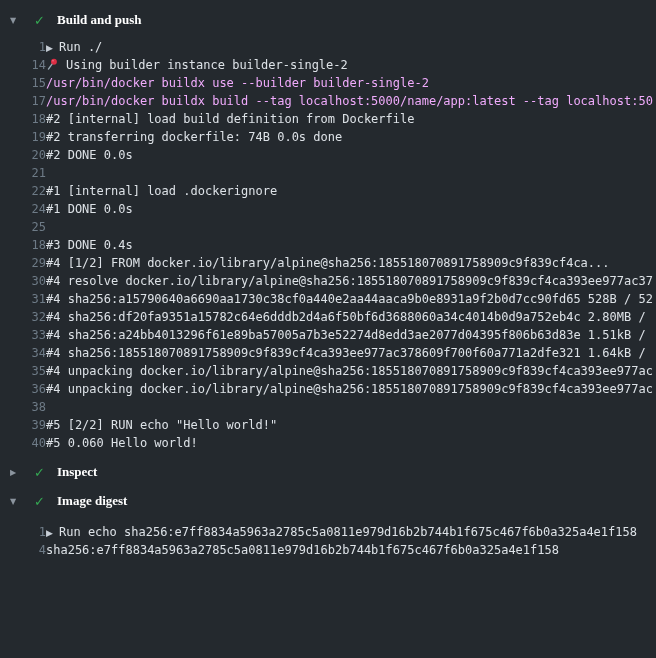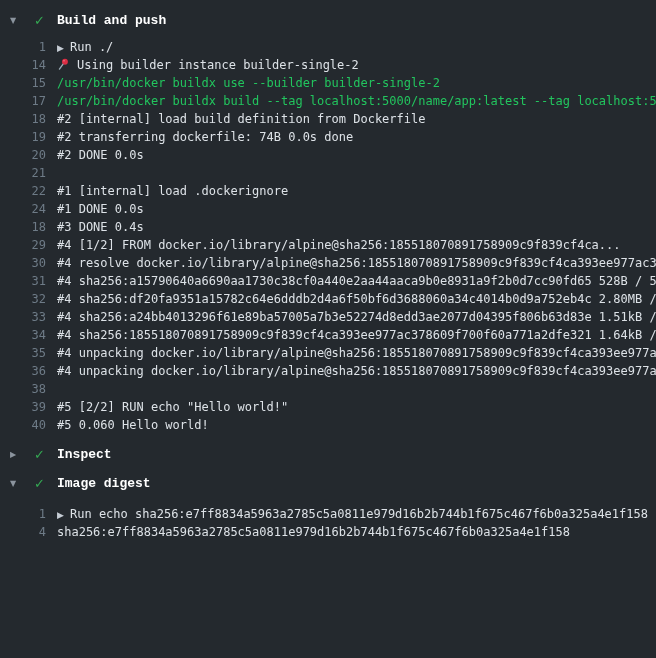--- a/index.html
+++ b/index.html
@@ -39,21 +39,21 @@
     width: 13px;
     flex: none;
     margin-right: 10px;
     color: #34a853;
     font-size: 13px;
     font-weight: bold;
     font-family: "DejaVu Sans", sans-serif;
   }
   .step-title {
     color: #ffffff;
-    font-family: Liberation Mono, monospace;
+    font-family: Liberation Serif, serif;
     font-size: 13px;
     font-weight: 700;
   }
   .lines { margin-top: 6px; }
   .lines.imgd { margin-top: 10px; }
   .sec-inspect { margin-top: 8px; }
   .sec-imgd { margin-top: 5px; }
   .row {
     display: flex;
     height: 18px;
@@ -62,26 +62,25 @@
   }
   .ln {
     width: 46px;
     flex: none;
     text-align: right;
     color: #6e7b87;
     text-decoration: none;
     cursor: pointer;
   }
   .t {
-    margin-left: 11px;
     color: #dde2e7;
     overflow: hidden;
     flex: 1;
   }
-  .t.cmd { color: #22c55e; }
+  .t.cmd { color: #f0abfc; }
   .ricon {
     display: inline-block;
     width: 20px;
   }
   .ricon.arrow {
     width: 13px;
     color: #c6cdd5;
     font-size: 9px;
     font-family: "DejaVu Sans", sans-serif;
   }
@@ -106,20 +105,21 @@
                 <circle cx="8.6" cy="3.4" r="1" fill="#f4798b"></circle>
               </svg></span>Using builder instance builder-single-2</span></div>
         <div class="row"><a class="ln">15</a><span class="t cmd">/usr/bin/docker buildx use --builder builder-single-2</span></div>
         <div class="row"><a class="ln">17</a><span class="t cmd">/usr/bin/docker buildx build --tag localhost:5000/name/app:latest --tag localhost:50</span></div>
         <div class="row"><a class="ln">18</a><span class="t">#2 [internal] load build definition from Dockerfile</span></div>
         <div class="row"><a class="ln">19</a><span class="t">#2 transferring dockerfile: 74B 0.0s done</span></div>
         <div class="row"><a class="ln">20</a><span class="t">#2 DONE 0.0s</span></div>
         <div class="row"><a class="ln">21</a><span class="t"></span></div>
         <div class="row"><a class="ln">22</a><span class="t">#1 [internal] load .dockerignore</span></div>
         <div class="row"><a class="ln">24</a><span class="t">#1 DONE 0.0s</span></div>
+        <div class="row"><a class="ln">25</a><span class="t"></span></div>
         <div class="row"><a class="ln">18</a><span class="t">#3 DONE 0.4s</span></div>
         <div class="row"><a class="ln">29</a><span class="t">#4 [1/2] FROM docker.io/library/alpine@sha256:185518070891758909c9f839cf4ca...</span></div>
         <div class="row"><a class="ln">30</a><span class="t">#4 resolve docker.io/library/alpine@sha256:185518070891758909c9f839cf4ca393ee977ac37</span></div>
         <div class="row"><a class="ln">31</a><span class="t">#4 sha256:a15790640a6690aa1730c38cf0a440e2aa44aaca9b0e8931a9f2b0d7cc90fd65 528B / 52</span></div>
         <div class="row"><a class="ln">32</a><span class="t">#4 sha256:df20fa9351a15782c64e6dddb2d4a6f50bf6d3688060a34c4014b0d9a752eb4c 2.80MB / </span></div>
         <div class="row"><a class="ln">33</a><span class="t">#4 sha256:a24bb4013296f61e89ba57005a7b3e52274d8edd3ae2077d04395f806b63d83e 1.51kB / </span></div>
         <div class="row"><a class="ln">34</a><span class="t">#4 sha256:185518070891758909c9f839cf4ca393ee977ac378609f700f60a771a2dfe321 1.64kB / </span></div>
         <div class="row"><a class="ln">35</a><span class="t">#4 unpacking docker.io/library/alpine@sha256:185518070891758909c9f839cf4ca393ee977ac</span></div>
         <div class="row"><a class="ln">36</a><span class="t">#4 unpacking docker.io/library/alpine@sha256:185518070891758909c9f839cf4ca393ee977ac</span></div>
         <div class="row"><a class="ln">38</a><span class="t"></span></div>

